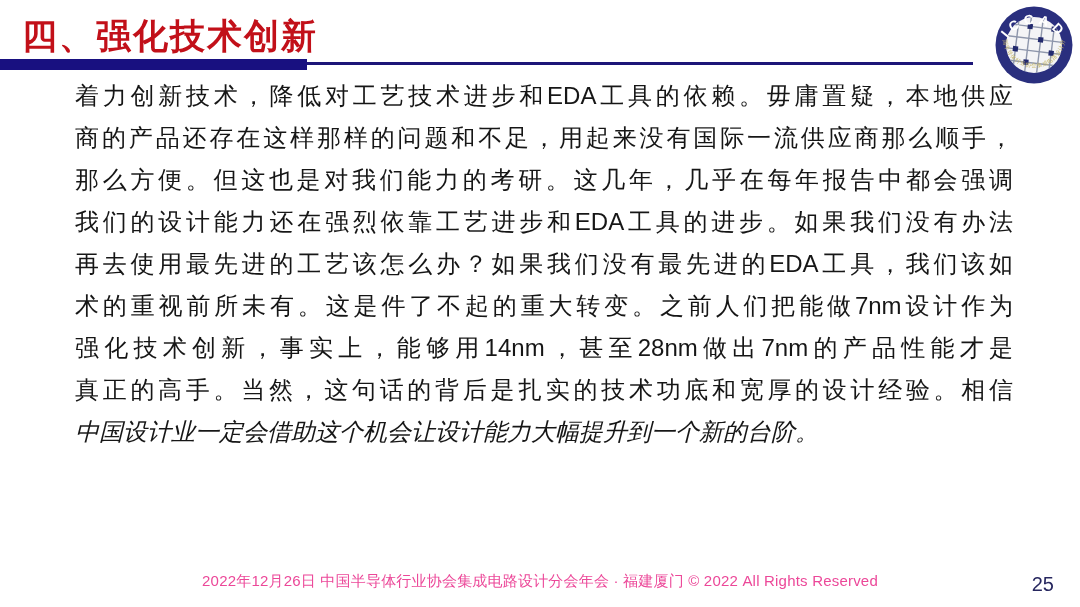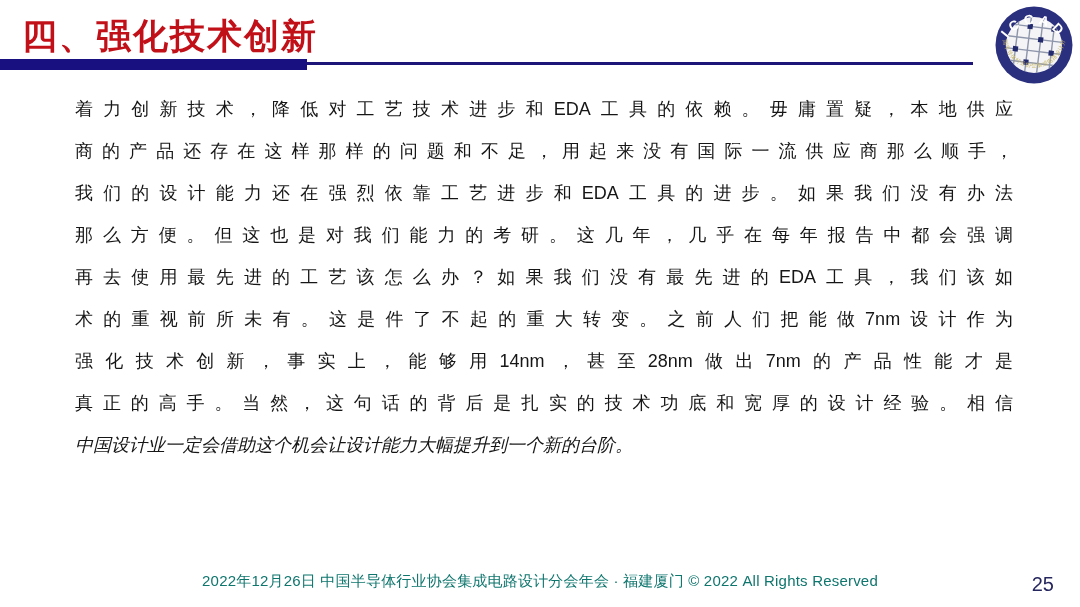--- a/index.html
+++ b/index.html
@@ -41,23 +41,23 @@
   .logo {
     position: absolute;
     left: 994px;
     top: 5px;
     width: 80px;
     height: 80px;
   }
   .body-paragraph {
     position: absolute;
     left: 75px;
-    top: 88px;
+    top: 75px;
     width: 938px;
-    font-size: 18px;
+    font-size: 24px;
     line-height: 42px;
     color: #161616;
   }
   .body-line {
     text-align: justify;
     text-align-last: justify;
     text-justify: inter-character;
     height: 42px;
     overflow: visible;
   }
@@ -65,21 +65,21 @@
     text-align-last: left;
     font-style: italic;
   }
   .footer-credit {
     position: absolute;
     left: 0;
     right: 0;
     top: 572px;
     text-align: center;
     font-size: 15px;
-    color: #0f766e;
+    color: #ec4899;
     letter-spacing: 0.2px;
   }
   .page-number {
     position: absolute;
     right: 26px;
     top: 573px;
     font-size: 20px;
     color: #27275f;
   }
 </style>
@@ -129,22 +129,22 @@
       </text>
       <text font-family="Liberation Sans, DejaVu Sans, sans-serif" font-size="5.6" fill="#c9b96a" letter-spacing="0.4">
         <textPath href="#bottomArc" startOffset="50%" text-anchor="middle">中国半导体行业协会集成电路设计分会</textPath>
       </text>
     </svg>
   </div>
 
   <div class="body-paragraph">
     <div class="body-line">着力创新技术，降低对工艺技术进步和EDA工具的依赖。毋庸置疑，本地供应</div>
     <div class="body-line">商的产品还存在这样那样的问题和不足，用起来没有国际一流供应商那么顺手，</div>
+    <div class="body-line">那么方便。但这也是对我们能力的考研。这几年，几乎在每年报告中都会强调</div>
     <div class="body-line">我们的设计能力还在强烈依靠工艺进步和EDA工具的进步。如果我们没有办法</div>
-    <div class="body-line">那么方便。但这也是对我们能力的考研。这几年，几乎在每年报告中都会强调</div>
     <div class="body-line">再去使用最先进的工艺该怎么办？如果我们没有最先进的EDA工具，我们该如</div>
     <div class="body-line">术的重视前所未有。这是件了不起的重大转变。之前人们把能做7nm设计作为</div>
     <div class="body-line">强化技术创新，事实上，能够用14nm，甚至28nm做出7nm的产品性能才是</div>
     <div class="body-line">真正的高手。当然，这句话的背后是扎实的技术功底和宽厚的设计经验。相信</div>
     <div class="body-line last">中国设计业一定会借助这个机会让设计能力大幅提升到一个新的台阶。</div>
   </div>
 
   <div class="footer-credit">2022年12月26日 中国半导体行业协会集成电路设计分会年会 · 福建厦门 © 2022 All Rights Reserved</div>
 
   <div class="page-number">25</div>

